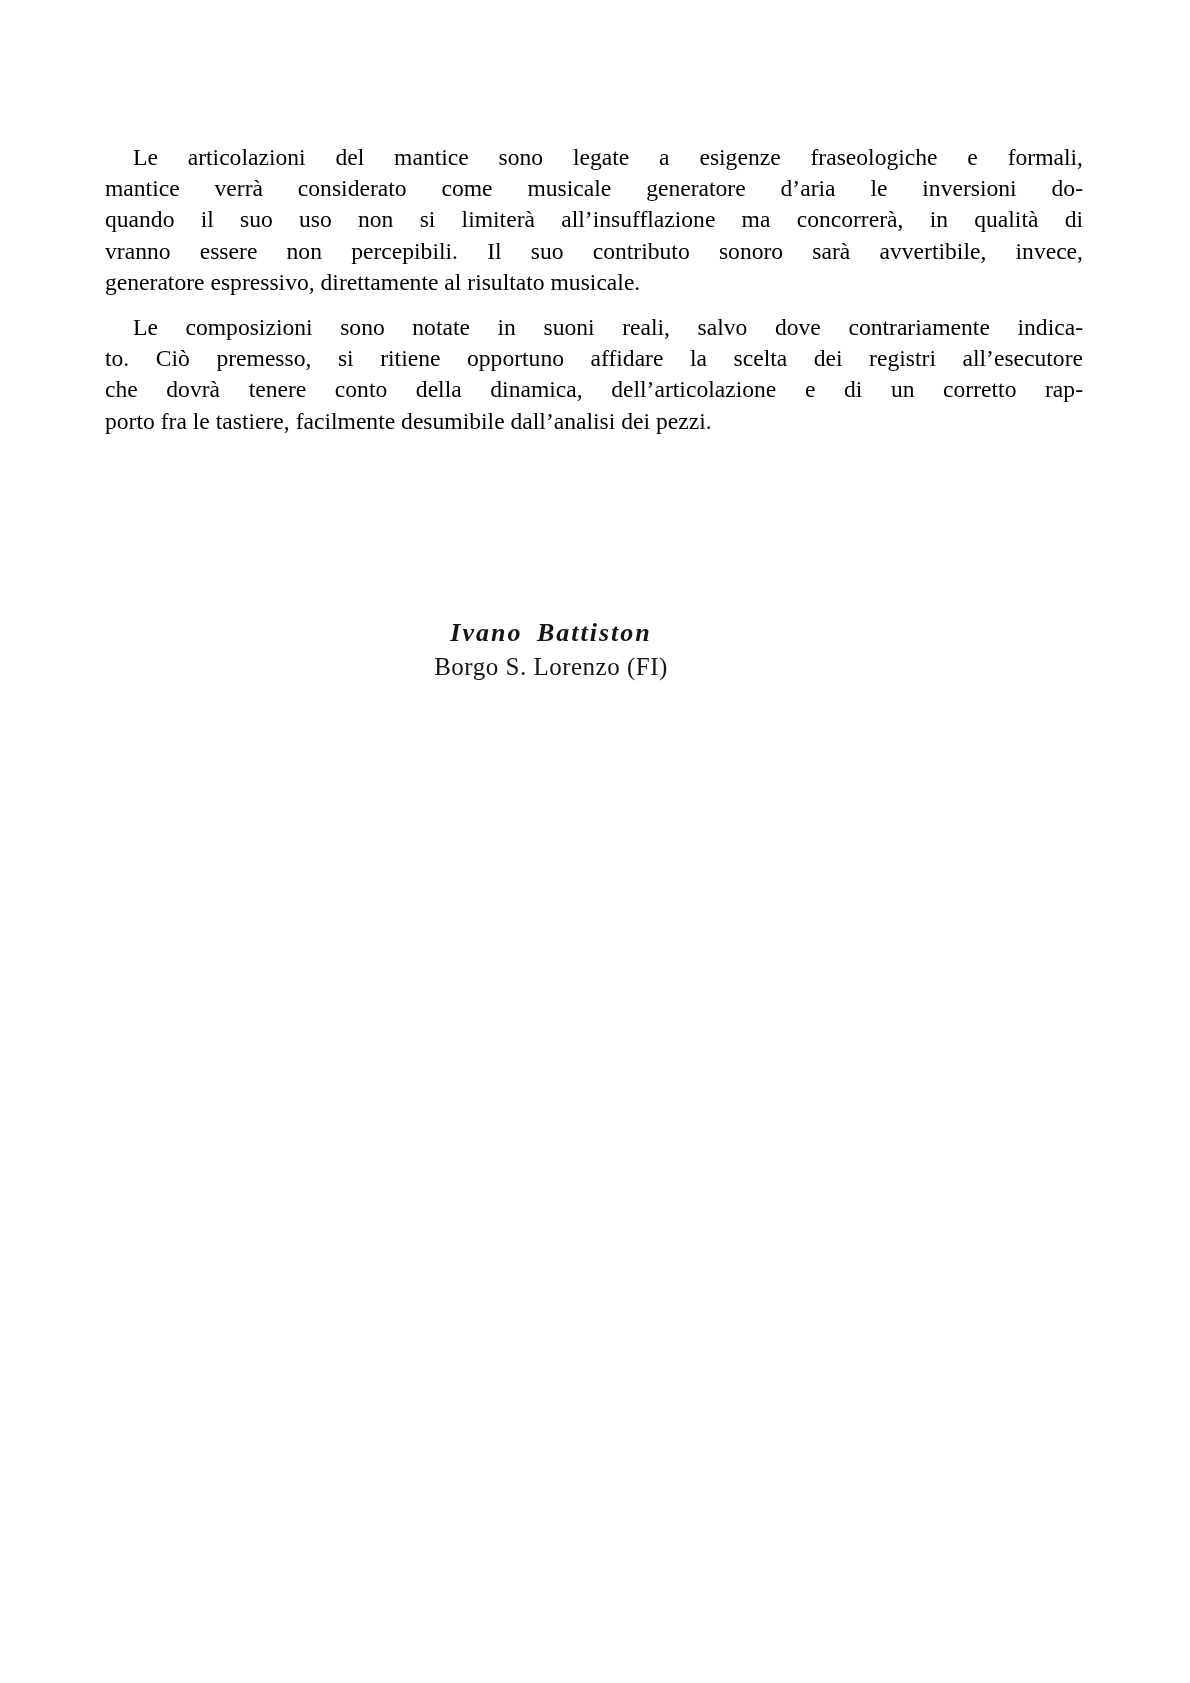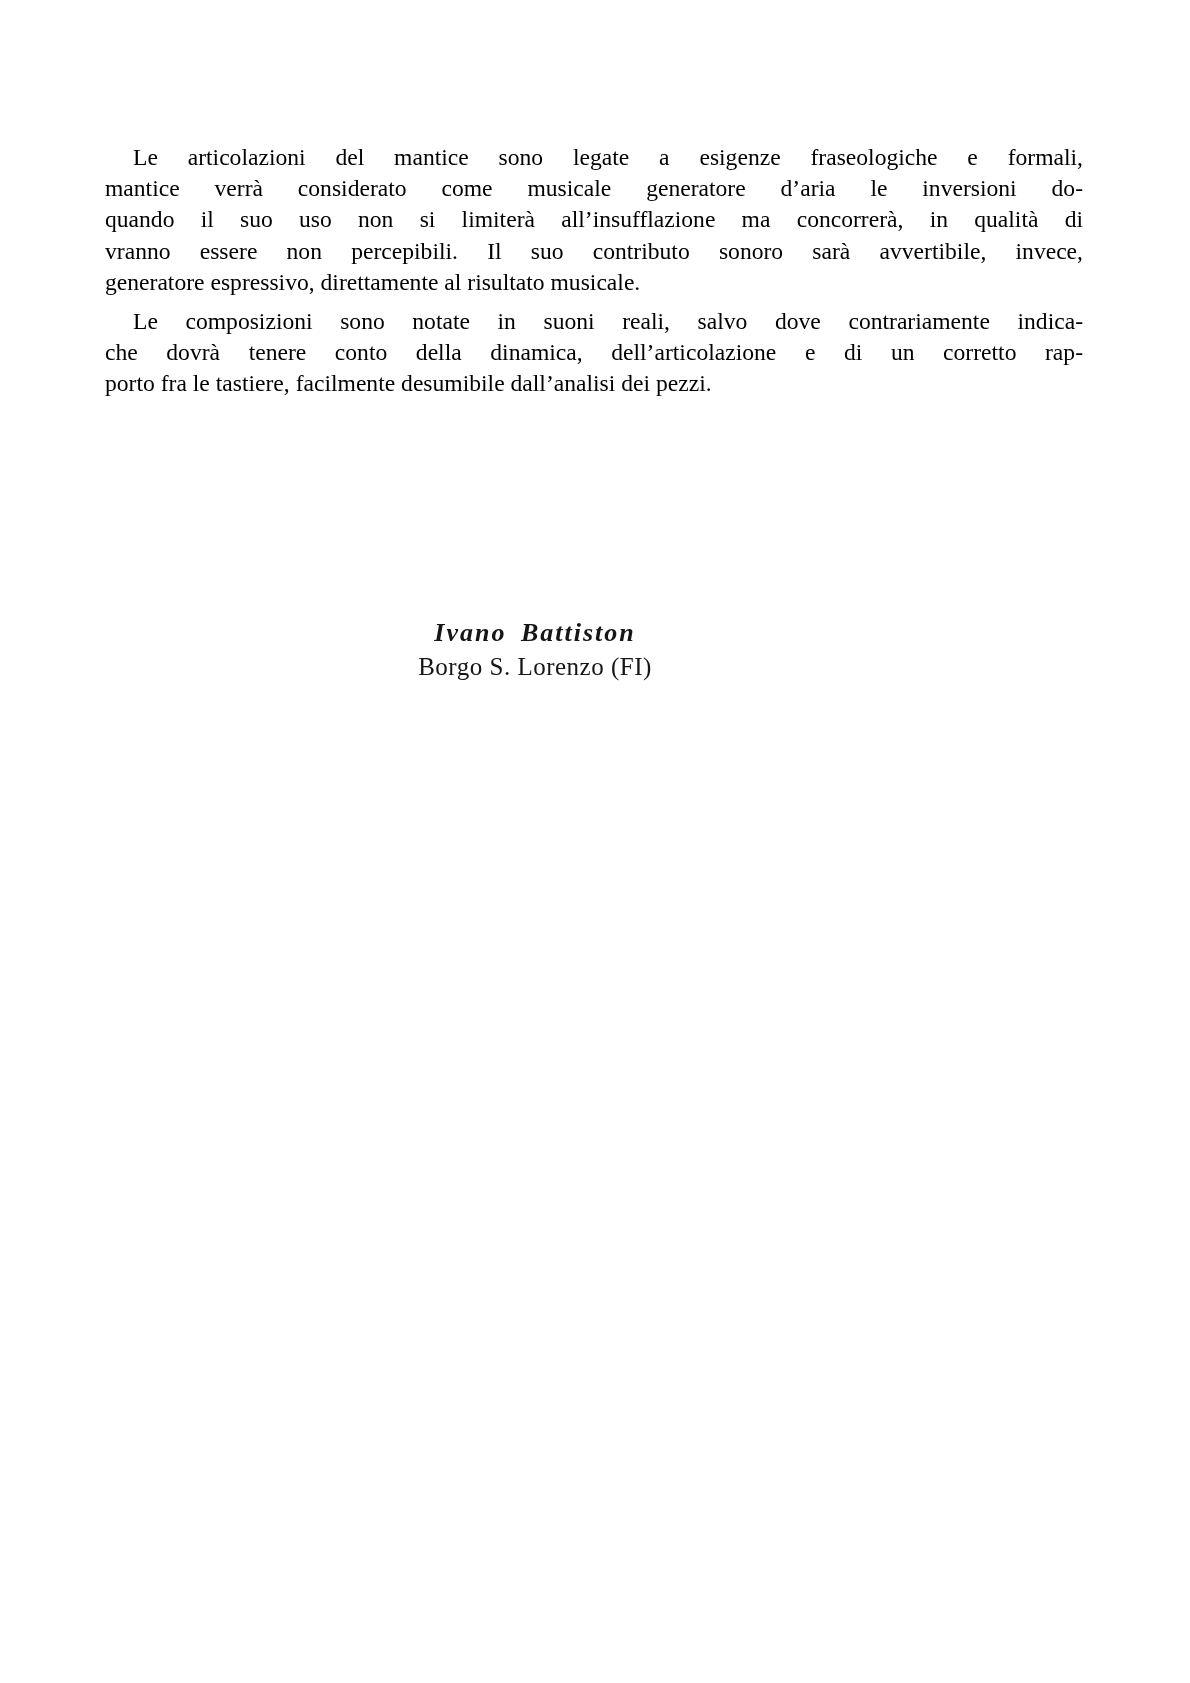--- a/index.html
+++ b/index.html
@@ -26,38 +26,38 @@
     width: 978px;
     color: #000000;
     font-size: 23.6px;
     line-height: 31.2px;
   }
   .para {
     margin: 0;
     padding: 0;
   }
   .para + .para {
-    margin-top: 8px;
+    margin-top: 14px;
   }
   .line {
     display: block;
     white-space: nowrap;
   }
   .line.just {
     white-space: normal;
     text-align: justify;
     text-align-last: justify;
   }
   .line.indent {
     text-indent: 28px;
   }
   .signature {
     position: absolute;
     top: 616px;
-    left: 0;
+    left: 16px;
     width: 1070px;
     text-align: center;
     color: #161616;
   }
   .sig-name {
     font-size: 26px;
     font-weight: bold;
     font-style: italic;
     letter-spacing: 2px;
     word-spacing: 6px;
@@ -80,20 +80,21 @@
     <p class="para">
       <span class="line just indent">Le articolazioni del mantice sono legate a esigenze fraseologiche e formali,</span>
       <span class="line just">mantice verrà considerato come musicale generatore d’aria le inversioni do-</span>
       <span class="line just">quando il suo uso non si limiterà all’insufflazione ma concorrerà, in qualità di</span>
       <span class="line just">vranno essere non percepibili. Il suo contributo sonoro sarà avvertibile, invece,</span>
       <span class="line">generatore espressivo, direttamente al risultato musicale.</span>
     </p>
 
     <p class="para">
       <span class="line just indent">Le composizioni sono notate in suoni reali, salvo dove contrariamente indica-</span>
+      <span class="line just">to. Ciò premesso, si ritiene opportuno affidare la scelta dei registri all’esecutore</span>
       <span class="line just">che dovrà tenere conto della dinamica, dell’articolazione e di un corretto rap-</span>
       <span class="line">porto fra le tastiere, facilmente desumibile dall’analisi dei pezzi.</span>
     </p>
 
   </div>
 
   <div class="signature">
     <div class="sig-name">Ivano Battiston</div>
     <div class="sig-place">Borgo S. Lorenzo (FI)</div>
   </div>

